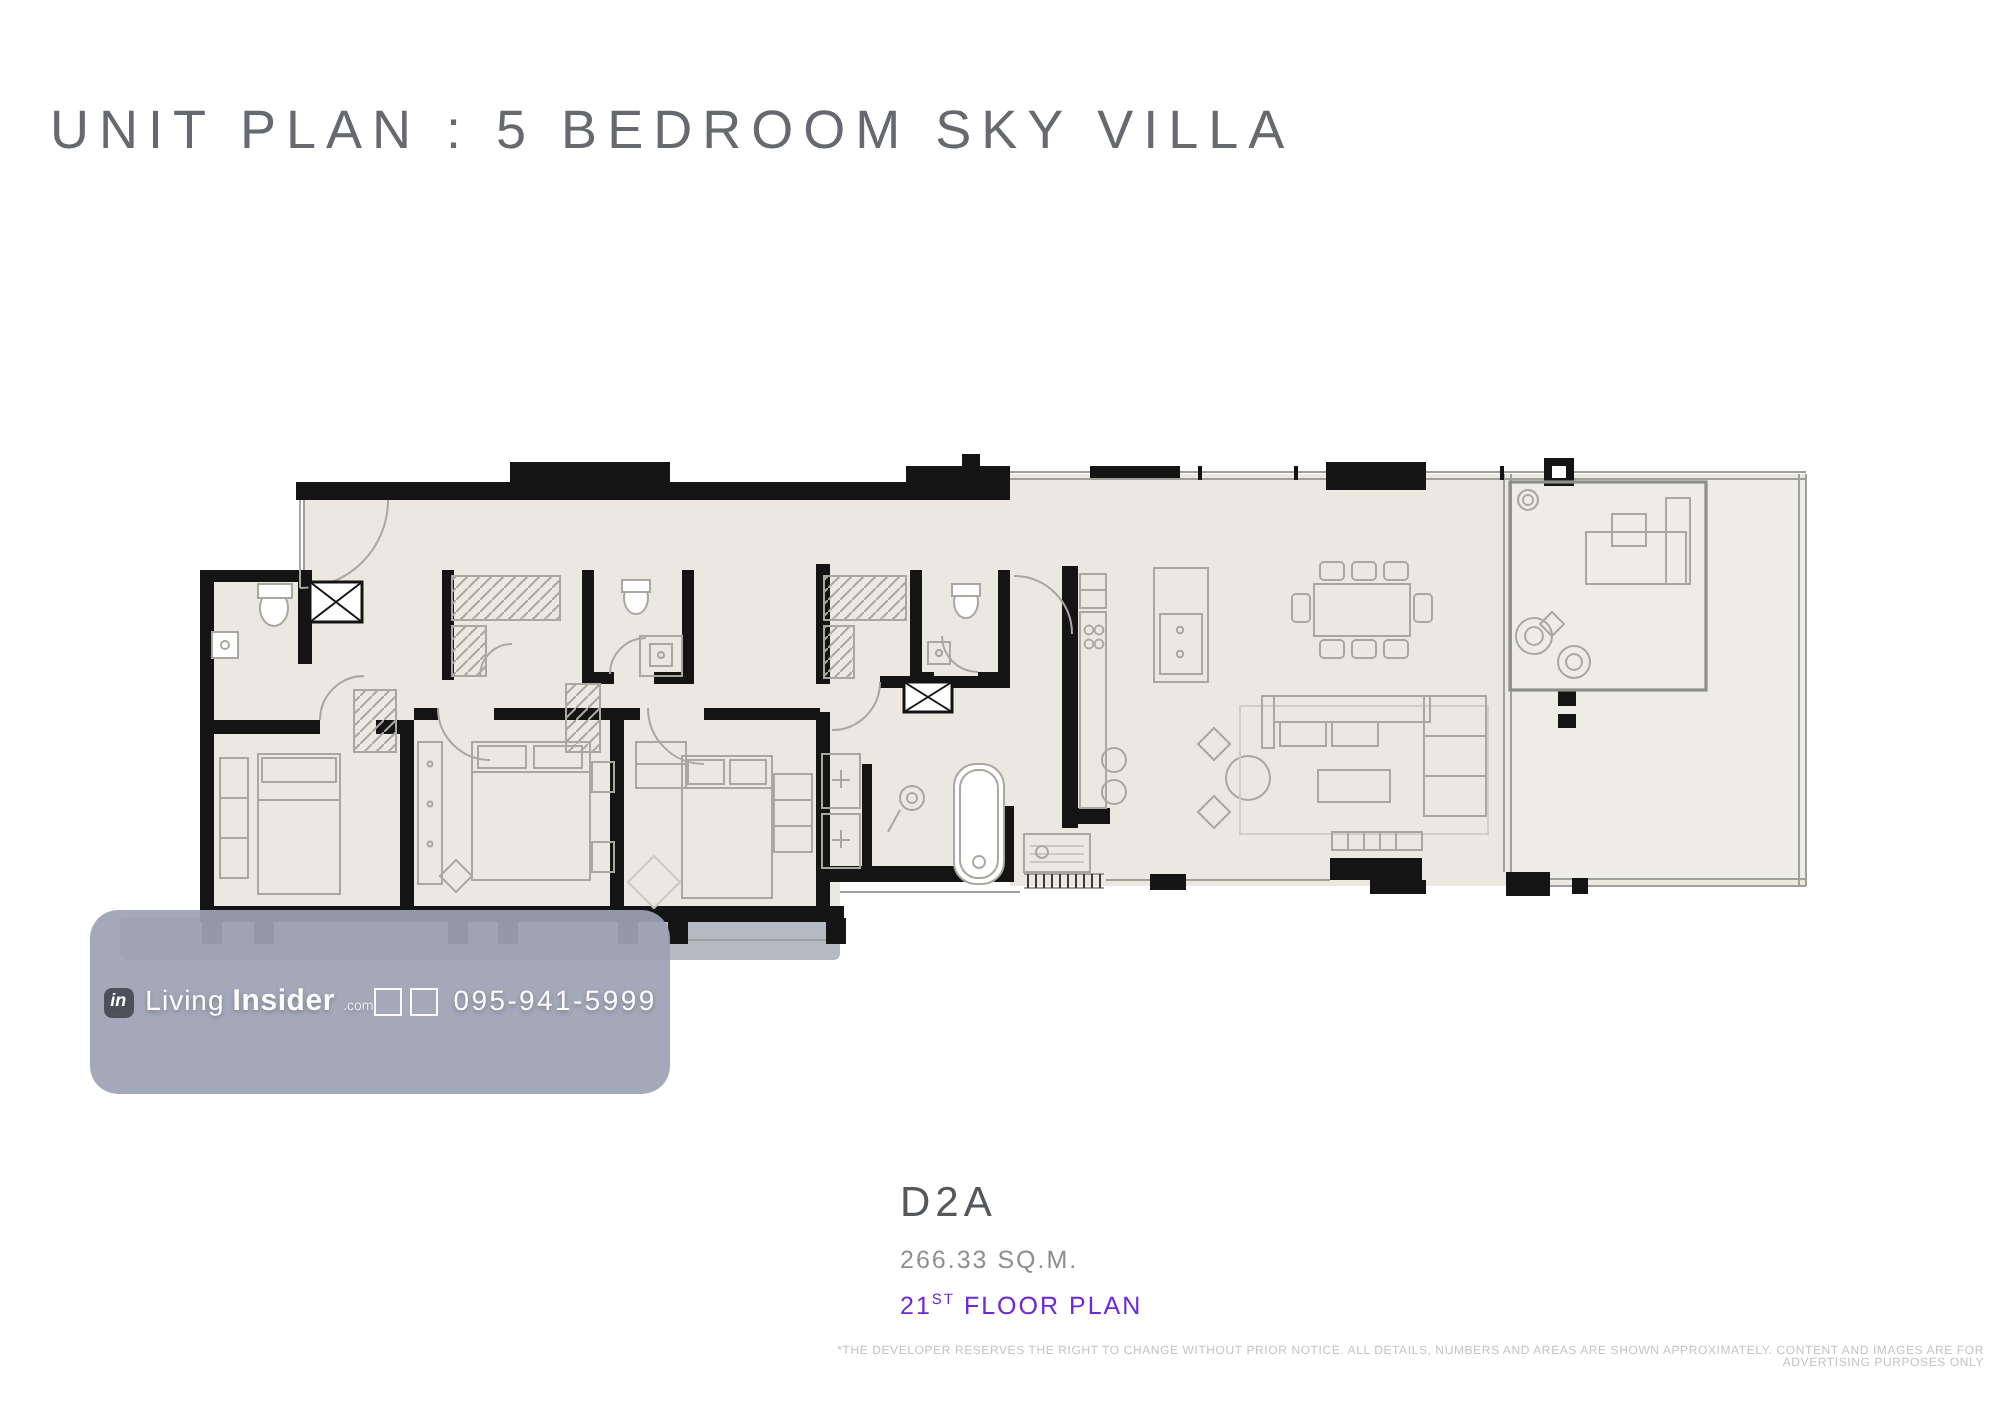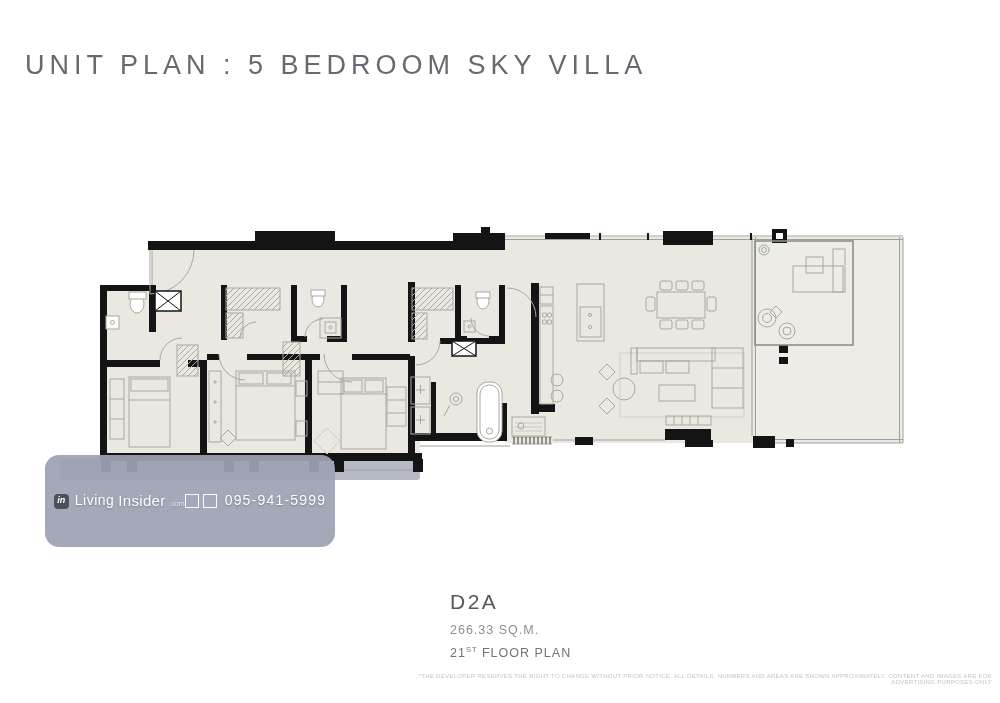--- a/index.html
+++ b/index.html
@@ -11,30 +11,30 @@
   
   .watermark{position:absolute;left:45px;top:455px;width:290px;height:92px;
              border-radius:14px;background:rgba(156,162,179,0.93);
              display:flex;flex-direction:row;align-items:center;justify-content:center;
              color:#fdfdfd;text-shadow:0 1px 2px rgba(70,75,90,.45);}
   .wm-row{display:flex;align-items:center;gap:4px;line-height:1.25;}
   .wm-logo{width:15px;height:15px;border-radius:4px;background:#4d515c;color:#fff;
            font-size:9px;font-style:italic;font-weight:700;display:flex;
            align-items:center;justify-content:center;margin-right:2px;}
   .wm-brand-prefix{font-size:14px;font-weight:300;letter-spacing:.5px;}
-  .wm-brand-suffix{font-size:15px;font-weight:400;letter-spacing:.3px;}
+  .wm-brand-suffix{font-size:15px;font-weight:700;letter-spacing:.3px;}
   .wm-tld{font-size:7px;opacity:.7;align-self:flex-end;margin-bottom:2px;}
   .wm-studio{font-size:15.5px;letter-spacing:1.5px;font-weight:400;margin-top:3px;}
   .wm-sq{width:12px;height:12px;border:1.6px solid rgba(255,255,255,.95);display:inline-block;}
   .wm-phone{font-size:14px;letter-spacing:1.2px;margin-left:4px;}
   
   .unit-info{position:absolute;left:450px;top:590px;color:#4e5156;}
   .unit-code{font-size:21px;letter-spacing:2.5px;color:#54575c;}
   .unit-area{font-size:12.5px;letter-spacing:1px;color:#8b8e93;margin-top:9px;}
-  .unit-floor{font-size:12.5px;letter-spacing:1px;color:#737373;margin-top:8px;}
+  .unit-floor{font-size:12.5px;letter-spacing:1px;color:#6d28d9;margin-top:8px;}
   .unit-floor sup{font-size:7.5px;}
   .disclaimer{position:absolute;right:8px;top:673px;font-size:6px;letter-spacing:.3px;
               color:#c4c4c6;text-align:right;width:600px;}
 </style>
 </head>
 <body>
 
 <div class="sheet">
 
   <div class="title">UNIT PLAN : 5 BEDROOM SKY VILLA</div>

